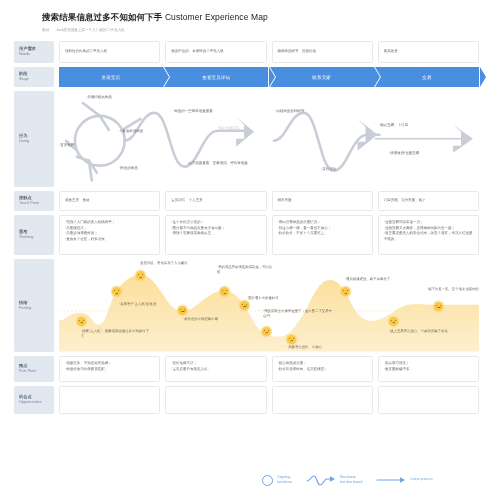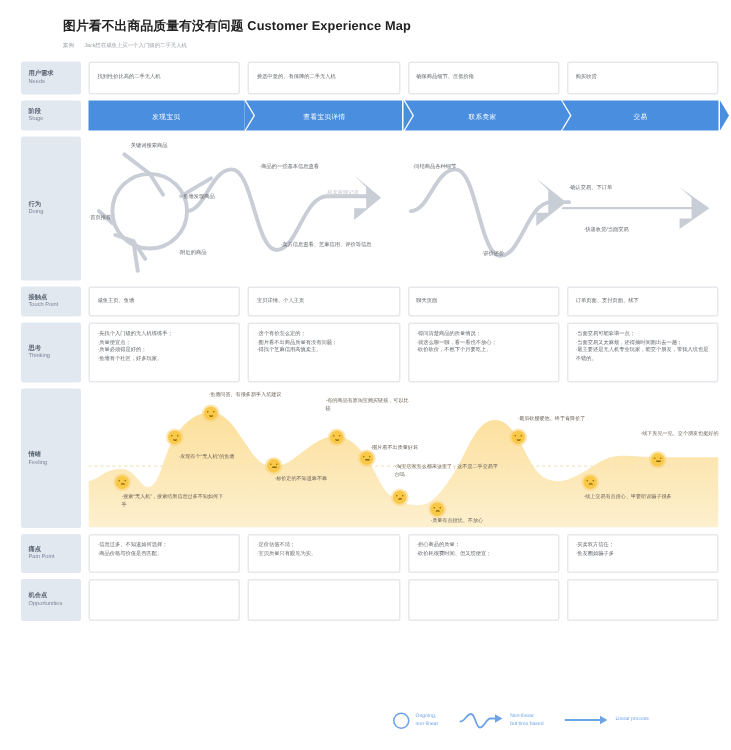--- a/index.html
+++ b/index.html
@@ -12,21 +12,21 @@
     overflow: hidden;
     position: relative;
   }
 
   
   .header { padding: 12px 0 0 42px; }
   .title {
     font-size: 8.5px; font-weight: bold; color: #222; letter-spacing: .1px;
     white-space: nowrap;
   }
-  .title .en { font-weight: bold; }
+  .title .en { font-weight: normal; }
   .subtitle {
     margin-top: 4px;
     font-size: 3.6px; color: #9aa0a6; white-space: nowrap;
   }
   .subtitle .lbl { margin-right: 6px; }
 
   
   .map { position: relative; margin: 9px 0 0 0; padding: 0 8px 0 14px; }
   .row { display: flex; align-items: stretch; margin-bottom: 4px; }
 
@@ -148,21 +148,21 @@
   }
   .legitem { display:flex; align-items:center; gap:4px; }
   .legtext { font-size: 3.4px; color: #6fa3e8; line-height:1.5; white-space: pre-line; }
   .legcircle { width:11px; height:11px; border-radius:50%; border:1.1px solid #6fa3e8; }
 </style>
 </head>
 <body>
 
 <div class="header">
   <div class="title">
-    <span>图片看不出商品质量有没有问题</span>
+    <span>搜索结果信息过多不知如何下手</span>
     <span class="en">Customer Experience Map</span>
   </div>
   <div class="subtitle">
     <span class="lbl">案例</span>
     <span>Jack想在咸鱼上买一个入门级的二手无人机</span>
   </div>
 </div>
 
 <div class="map">
 

